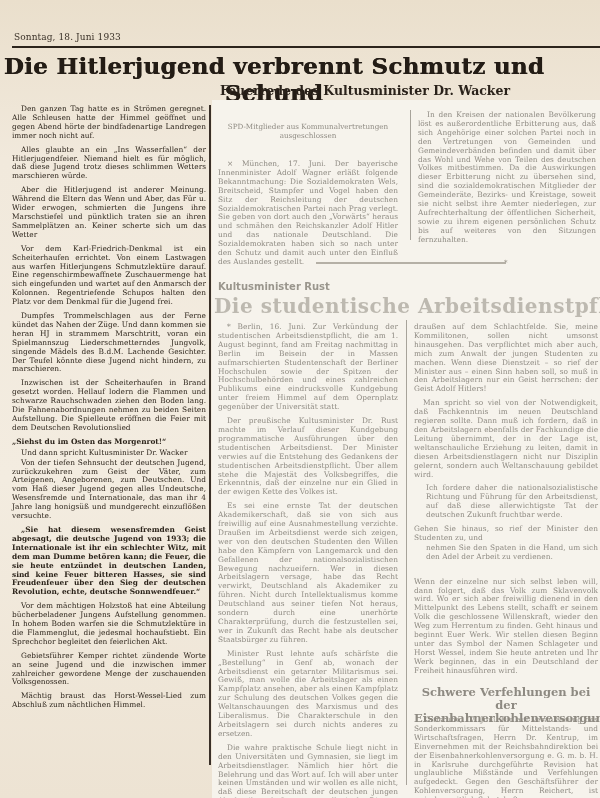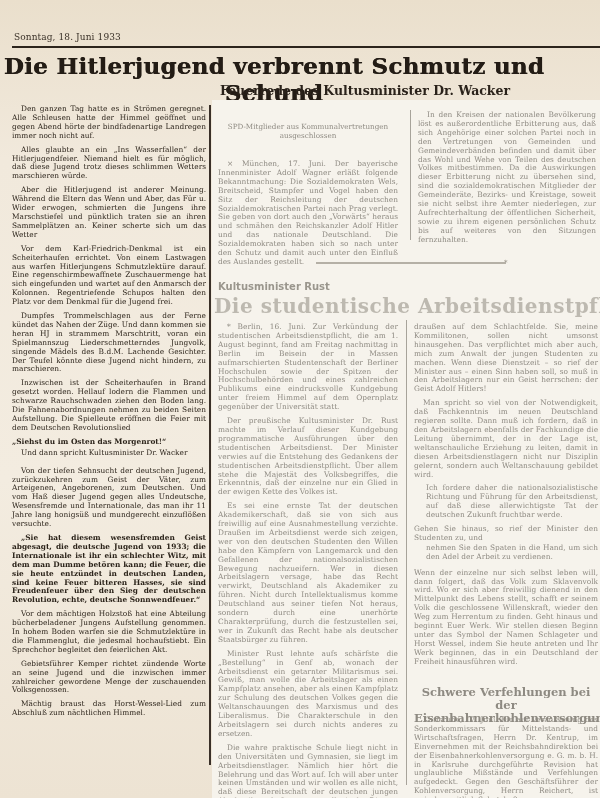--- a/index.html
+++ b/index.html
@@ -97,22 +97,22 @@
   <div class="subhead">Feuerrede des Kultusminister Dr. Wacker</div>
 
   <div class="col col1">
     <p>Den ganzen Tag hatte es in Strömen geregnet. Alle Schleusen hatte der Himmel geöffnet und gegen Abend hörte der bindfadenartige Landregen immer noch nicht auf.</p>
     <p>Alles glaubte an ein „Ins Wasserfallen“ der Hitlerjugendfeier. Niemand hielt es für möglich, daß diese Jugend trotz dieses schlimmen Wetters marschieren würde.</p>
     <p>Aber die Hitlerjugend ist anderer Meinung. Während die Eltern das Wenn und Aber, das Für u. Wider erwogen, schmierten die Jungens ihre Marschstiefel und pünktlich traten sie an ihren Sammelplätzen an. Keiner scherte sich um das Wetter</p>
     <p>Vor dem Karl-Friedrich-Denkmal ist ein Scheiterhaufen errichtet. Von einem Lastwagen aus warfen Hitlerjungens Schmutzlektüre darauf. Eine regenschirmbewaffnete Zuschauermenge hat sich eingefunden und wartet auf den Anmarsch der Kolonnen. Regentriefende Schupos halten den Platz vor dem Denkmal für die Jugend frei.</p>
     <p>Dumpfes Trommelschlagen aus der Ferne kündet das Nahen der Züge. Und dann kommen sie heran HJ in strammem Marschtritt, voran ein Spielmannszug Liederschmetterndes Jungvolk, singende Mädels des B.d.M. Lachende Gesichter. Der Teufel könnte diese Jugend nicht hindern, zu marschieren.</p>
     <p>Inzwischen ist der Scheiterhaufen in Brand gesetzt worden. Hellauf lodern die Flammen und schwarze Rauchschwaden ziehen den Boden lang. Die Fahnenabordnungen nehmen zu beiden Seiten Aufstellung. Die Spielleute eröffnen die Feier mit dem Deutschen Revolutionslied</p>
     <p class="quote-bold" style="text-indent:0;margin-bottom:2px">„Siehst du im Osten das Morgenrot!“</p>
-    <p style="margin-bottom:9px">Und dann spricht Kultusminister Dr. Wacker</p>
-    <p>Von der tiefen Sehnsucht der deutschen Jugend, zurückzukehren zum Geist der Väter, zum Arteigenen, Angeborenen, zum Deutschen. Und vom Haß dieser Jugend gegen alles Undeutsche, Wesensfremde und Internationale, das man ihr 11 Jahre lang honigsüß und mundgerecht einzuflößen versuchte.</p>
+    <p style="margin-bottom:1px">Und dann spricht Kultusminister Dr. Wacker</p>
+    <p>Von der tiefen Sehnsucht der deutschen Jugend, zurückzukehren zum Geist der Väter, zum Arteigenen, Angeborenen, zum Deutschen. Und vom Haß dieser Jugend gegen alles Undeutsche, Wesensfremde und Internationale, das man ihr 4 Jahre lang honigsüß und mundgerecht einzuflößen versuchte.</p>
     <p class="quote-bold">„Sie hat diesem wesensfremden Geist abgesagt, die deutsche Jugend von 1933; die Internationale ist ihr ein schlechter Witz, mit dem man Dumme betören kann; die Feuer, die sie heute entzündet in deutschen Landen, sind keine Feuer bitteren Hasses, sie sind Freudenfeuer über den Sieg der deutschen Revolution, echte, deutsche Sonnwendfeuer.“</p>
     <p>Vor dem mächtigen Holzstoß hat eine Abteilung bücherbeladener Jungens Aufstellung genommen. In hohem Boden warfen sie die Schmutzlektüre in die Flammenglut, die jedesmal hochaufstiebt. Ein Sprechchor begleitet den feierlichen Akt.</p>
     <p>Gebietsführer Kemper richtet zündende Worte an seine Jugend und die inzwischen immer zahlreicher gewordene Menge der zuschauenden Volksgenossen.</p>
     <p>Mächtig braust das Horst-Wessel-Lied zum Abschluß zum nächtlichen Himmel.</p>
   </div>
 
   <div class="vrule1"></div>
 
   <div class="rightblock"></div>
 
@@ -136,21 +136,21 @@
     <p>Es sei eine ernste Tat der deutschen Akademikerschaft, daß sie von sich aus freiwillig auf eine Ausnahmestellung verzichte. Draußen im Arbeitsdienst werde sich zeigen, wer von den deutschen Studenten den Willen habe den Kämpfern von Langemarck und den Gefallenen der nationalsozialistischen Bewegung nachzueifern. Wer in diesen Arbeitslagern versage, habe das Recht verwirkt, Deutschland als Akademiker zu führen. Nicht durch Intellektualismus komme Deutschland aus seiner tiefen Not heraus, sondern durch eine unerhörte Charakterprüfung, durch die festzustellen sei, wer in Zukunft das Recht habe als deutscher Staatsbürger zu führen.</p>
     <p>Minister Rust lehnte aufs schärfste die „Bestellung“ in Genf ab, wonach der Arbeitsdienst ein getarnter Militarismus sei. Gewiß, man wolle die Arbeitslager als einen Kampfplatz ansehen, aber als einen Kampfplatz zur Schulung des deutschen Volkes gegen die Weltanschauungen des Marxismus und des Liberalismus. Die Charakterschule in den Arbeitslagern sei durch nichts anderes zu ersetzen.</p>
     <p>Die wahre praktische Schule liegt nicht in den Universitäten und Gymnasien, sie liegt im Arbeitsdienstlager. Nämlich hier hört die Belehrung und das Wort auf. Ich will aber unter keinen Umständen und wir wollen es alle nicht, daß diese Bereitschaft der deutschen jungen Akademikerschaft ausarten soll wie das Ringen</p>
   </div>
   <div class="vrule3"></div>
   <div class="col col3b faded">
     <p style="text-indent:0">draußen auf dem Schlachtfelde. Sie, meine Kommilitonen, sollen nicht umsonst hinausgehen. Das verpflichtet mich aber auch, mich zum Anwalt der jungen Studenten zu machen. Wenn diese Dienstzeit – so rief der Minister aus – einen Sinn haben soll, so muß in den Arbeitslagern nur ein Geist herrschen: der Geist Adolf Hitlers!</p>
     <p>Man spricht so viel von der Notwendigkeit, daß Fachkenntnis im neuen Deutschland regieren sollte. Dann muß ich fordern, daß in den Arbeitslagern ebenfalls der Fachkundige die Leitung übernimmt, der in der Lage ist, weltanschauliche Erziehung zu leiten, damit in diesen Arbeitsdienstlagern nicht nur Disziplin gelernt, sondern auch Weltanschauung gebildet wird.</p>
     <p class="indent-block">Ich fordere daher die nationalsozialistische Richtung und Führung für den Arbeitsdienst, auf daß diese allerwichtigste Tat der deutschen Zukunft fruchtbar werde.</p>
     <p style="text-indent:0;margin-bottom:1px">Gehen Sie hinaus, so rief der Minister den Studenten zu, und</p>
-    <p class="indent-block" style="margin-bottom:7px">nehmen Sie den Spaten in die Hand, um sich den Adel der Arbeit zu verdienen.</p>
+    <p class="indent-block" style="margin-bottom:16px">nehmen Sie den Spaten in die Hand, um sich den Adel der Arbeit zu verdienen.</p>
     <p style="text-indent:0">Wenn der einzelne nur sich selbst leben will, dann folgert, daß das Volk zum Sklavenvolk wird. Wo er sich aber freiwillig dienend in den Mittelpunkt des Lebens stellt, schafft er seinem Volk die geschlossene Willenskraft, wieder den Weg zum Herrentum zu finden. Geht hinaus und beginnt Euer Werk. Wir stellen diesen Beginn unter das Symbol der Namen Schlageter und Horst Wessel, indem Sie heute antreten und Ihr Werk beginnen, das in ein Deutschland der Freiheit hinausführen wird.</p>
   </div>
 
   <div class="headline3">Schwere Verfehlungen bei der Eisenbahnerkohlenversorgung</div>
   <div class="col col3c faded">
     <p>Karlsruhe, 17. Juni. Die auf Veranlassung des Sonderkommissars für Mittelstands- und Wirtschaftsfragen, Herrn Dr. Kentrup, im Einvernehmen mit der Reichsbahndirektion bei der Eisenbahnerkohlenversorgung e. G. m. b. H. in Karlsruhe durchgeführte Revision hat unglaubliche Mißstände und Verfehlungen aufgedeckt. Gegen den Geschäftsführer der Kohlenversorgung, Herrn Reichert, ist zwischenzeitlich Schutzhaft</p>
   </div>
 
 </div>
 

